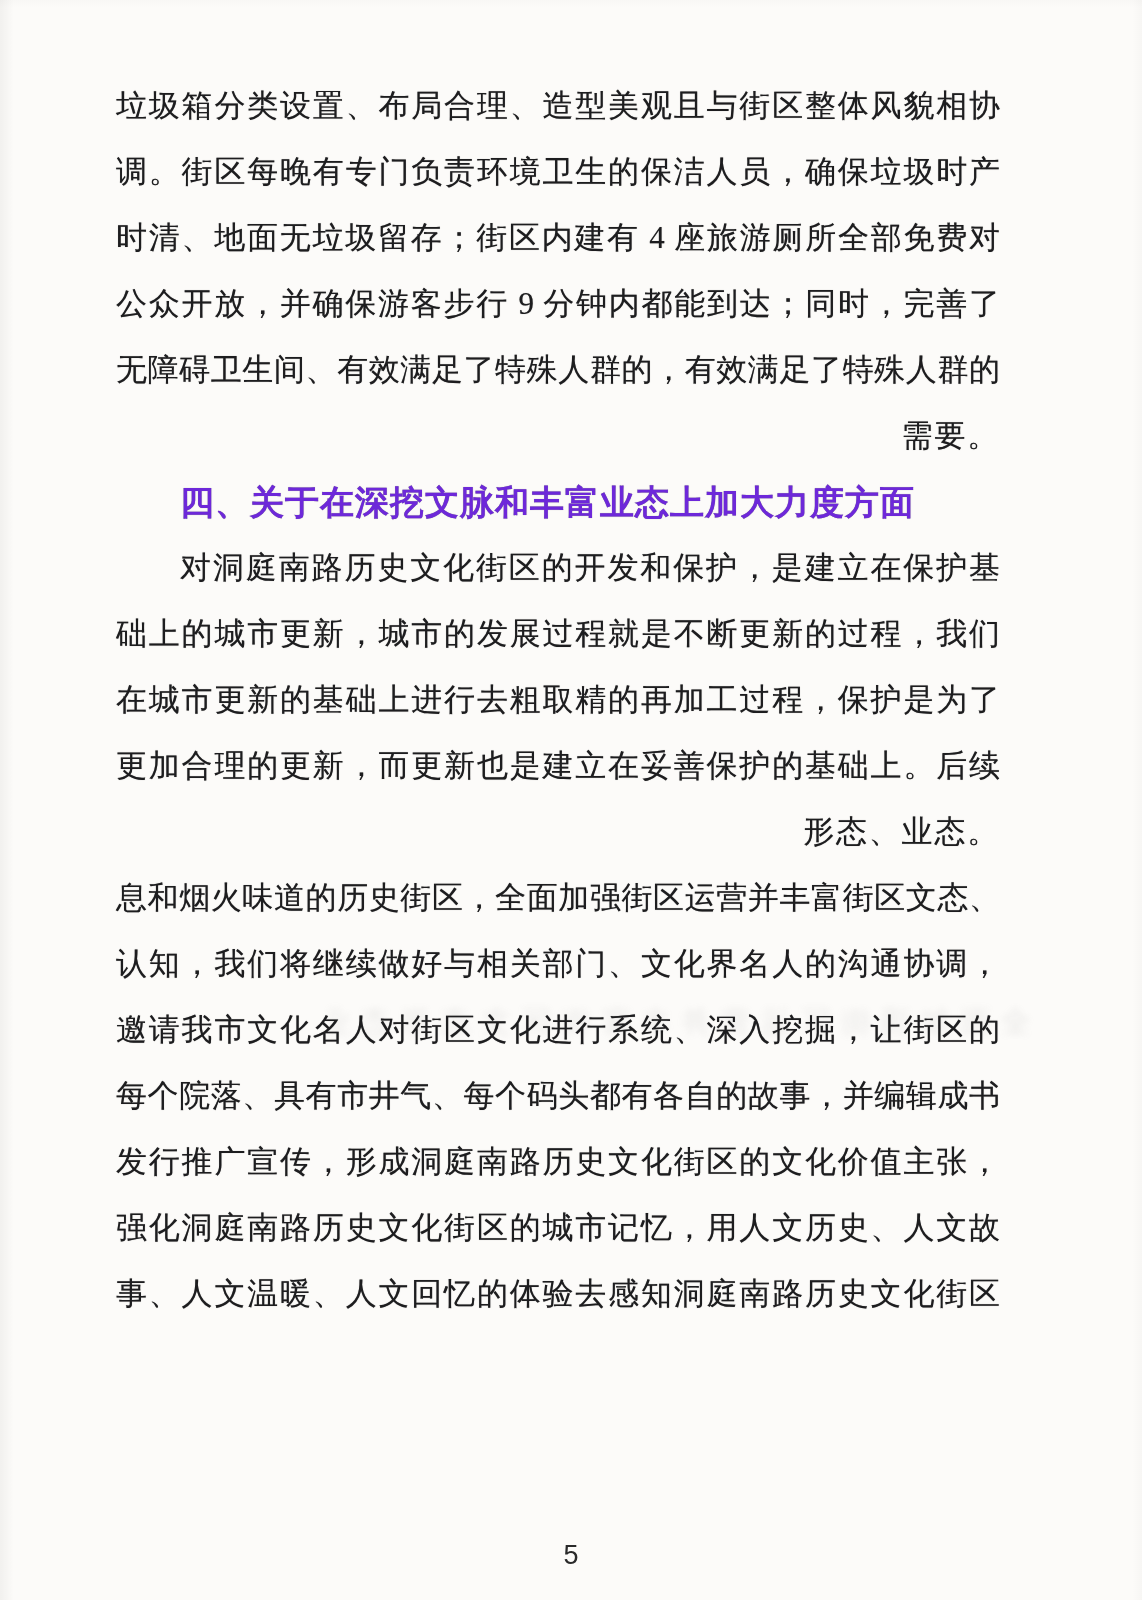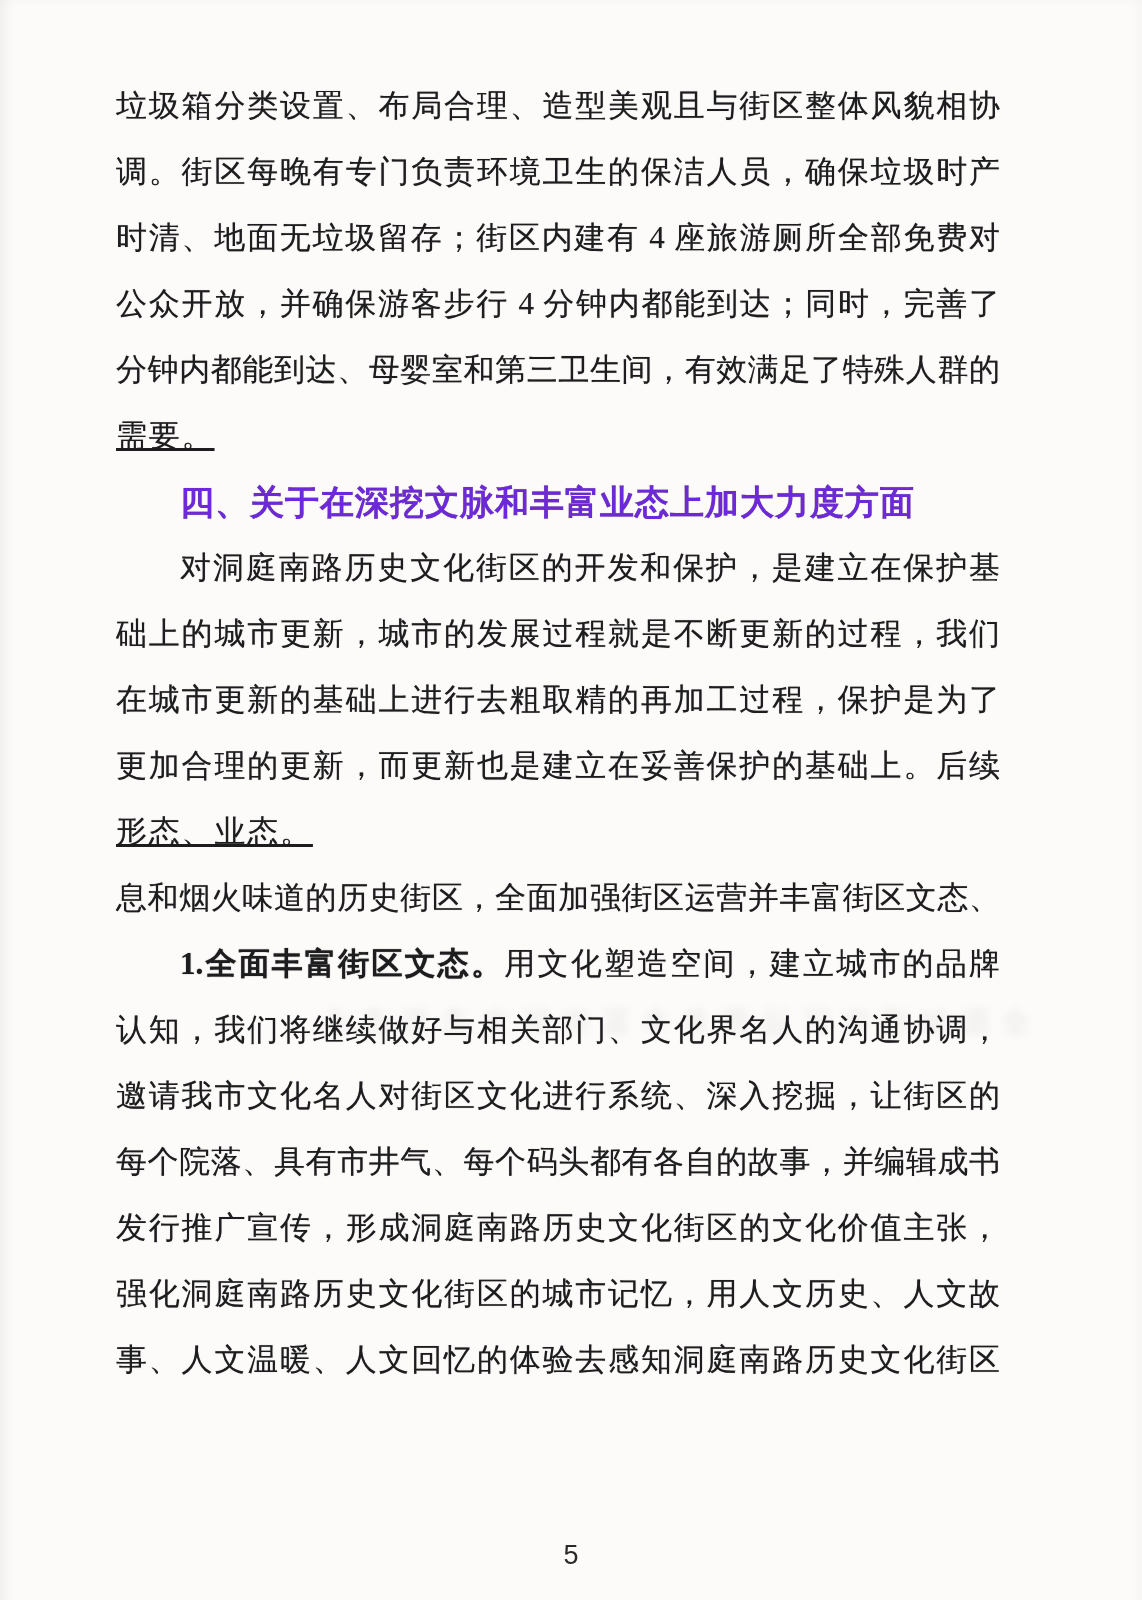--- a/index.html
+++ b/index.html
@@ -44,23 +44,22 @@
   }
   
   .jl {
     white-space: normal;
     text-align: justify;
     text-align-last: justify;
     text-justify: inter-character;
   }
   
   .end {
-    text-align: left;
+    text-align: right;
     letter-spacing: 1.8px;
-    text-decoration: underline;
   }
   
   .ind { text-indent: 64px; }
   .heading {
     font-family: "Liberation Sans", "DejaVu Sans", sans-serif;
     font-weight: 700;
     font-size: 34px;
     letter-spacing: 1px;
     color: #6d28d9;
     text-align: left;
@@ -102,36 +101,33 @@
 
 <div class="page">
 
   <div class="ghost">全面加强街区运营并丰富街区文态形态业态</div>
 
   <div class="textblock">
 
     <div class="line jl">垃圾箱分类设置、布局合理、造型美观且与街区整体风貌相协</div>
     <div class="line jl">调。街区每晚有专门负责环境卫生的保洁人员，确保垃圾时产</div>
     <div class="line jl">时清、地面无垃圾留存；街区内建有 4 座旅游厕所全部免费对</div>
-    <div class="line jl">公众开放，并确保游客步行 4 分钟内都能到达；同时，完善了</div>
-    <div class="line jl">分钟内都能到达、母婴室和第三卫生间，有效满足了特殊人群的</div>
+    <div class="line jl">公众开放，并确保游客步行 9 分钟内都能到达；同时，完善了</div>
+    <div class="line jl">无障碍卫生间、有效满足了特殊人群的，有效满足了特殊人群的</div>
     <div class="line end">需要。</div>
 
     <div class="line heading ind">四、关于在深挖文脉和丰富业态上加大力度方面</div>
 
     <div class="line jl ind">对洞庭南路历史文化街区的开发和保护，是建立在保护基</div>
     <div class="line jl">础上的城市更新，城市的发展过程就是不断更新的过程，我们</div>
     <div class="line jl">在城市更新的基础上进行去粗取精的再加工过程，保护是为了</div>
     <div class="line jl">更加合理的更新，而更新也是建立在妥善保护的基础上。后续</div>
     <div class="line end">形态、业态。</div>
     <div class="line jl">息和烟火味道的历史街区，全面加强街区运营并丰富街区文态、</div>
 
-    <div class="line jl ind">
-      <span class="lead-bold">1.全面丰富街区文态。</span><span>用文化塑造空间，建立城市的品牌</span>
-    </div>
     <div class="line jl">认知，我们将继续做好与相关部门、文化界名人的沟通协调，</div>
     <div class="line jl">邀请我市文化名人对街区文化进行系统、深入挖掘，让街区的</div>
     <div class="line jl">每个院落、具有市井气、每个码头都有各自的故事，并编辑成书</div>
     <div class="line jl">发行推广宣传，形成洞庭南路历史文化街区的文化价值主张，</div>
     <div class="line jl">强化洞庭南路历史文化街区的城市记忆，用人文历史、人文故</div>
     <div class="line jl">事、人文温暖、人文回忆的体验去感知洞庭南路历史文化街区</div>
 
   </div>
 
   <div class="pagenum">5</div>

